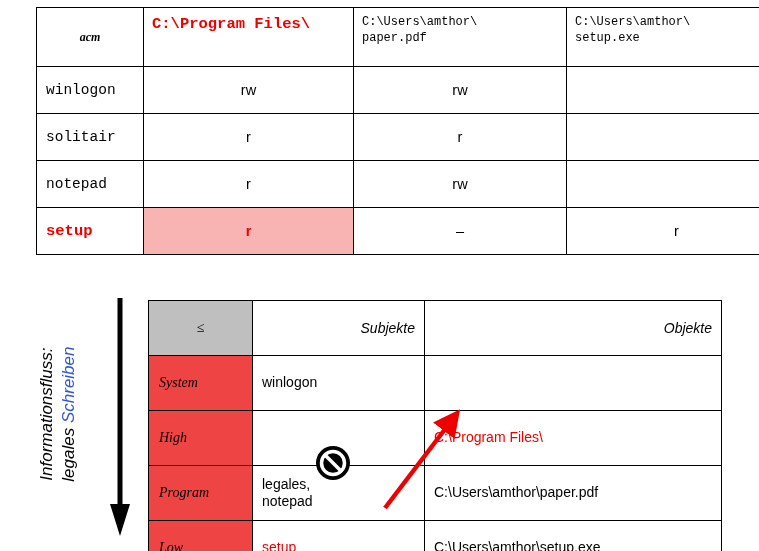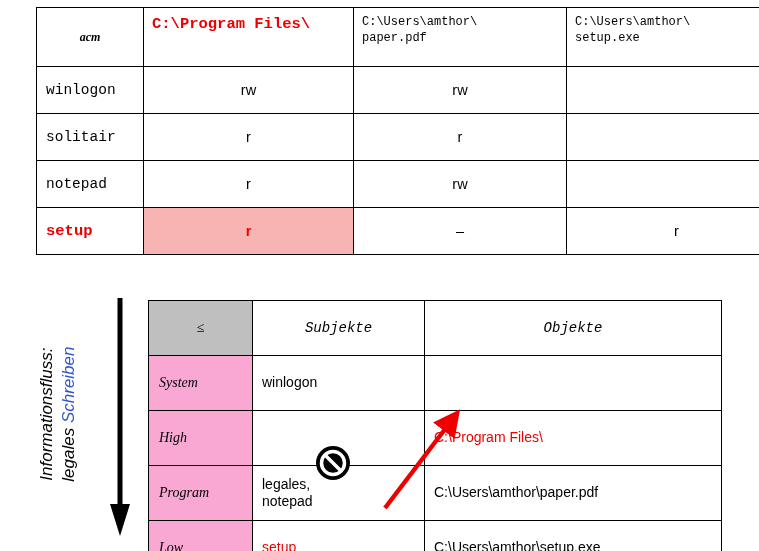--- a/index.html
+++ b/index.html
@@ -97,33 +97,33 @@
   }
   .lat-head {
     background: #bfbfbf;
     font-family: "Liberation Serif", serif;
     font-style: italic;
     font-size: 15px;
     text-align: center;
     width: 85px;
   }
   .lat-head-left {
-    background: #f9a8d4;
+    background: #ef4444;
     font-family: "Liberation Serif", serif;
     font-style: italic;
     font-size: 15px;
     text-align: left;
     padding-left: 10px !important;
     width: 85px;
   }
   .lat-colhead {
-    font-family: Liberation Mono, monospace;
+    font-family: Liberation Sans, sans-serif;
     font-style: italic;
     font-size: 15px;
-    text-align: center;
+    text-align: right;
   }
   .lat-sub { width: 153px; }
   .lat-obj { width: 278px; }
   .lat-cell {
     font-family: "Liberation Sans", sans-serif;
     font-size: 14px;
     text-align: left;
     line-height: 1.25;
   }
   .lat-cell.red { color: #ee0000; }

